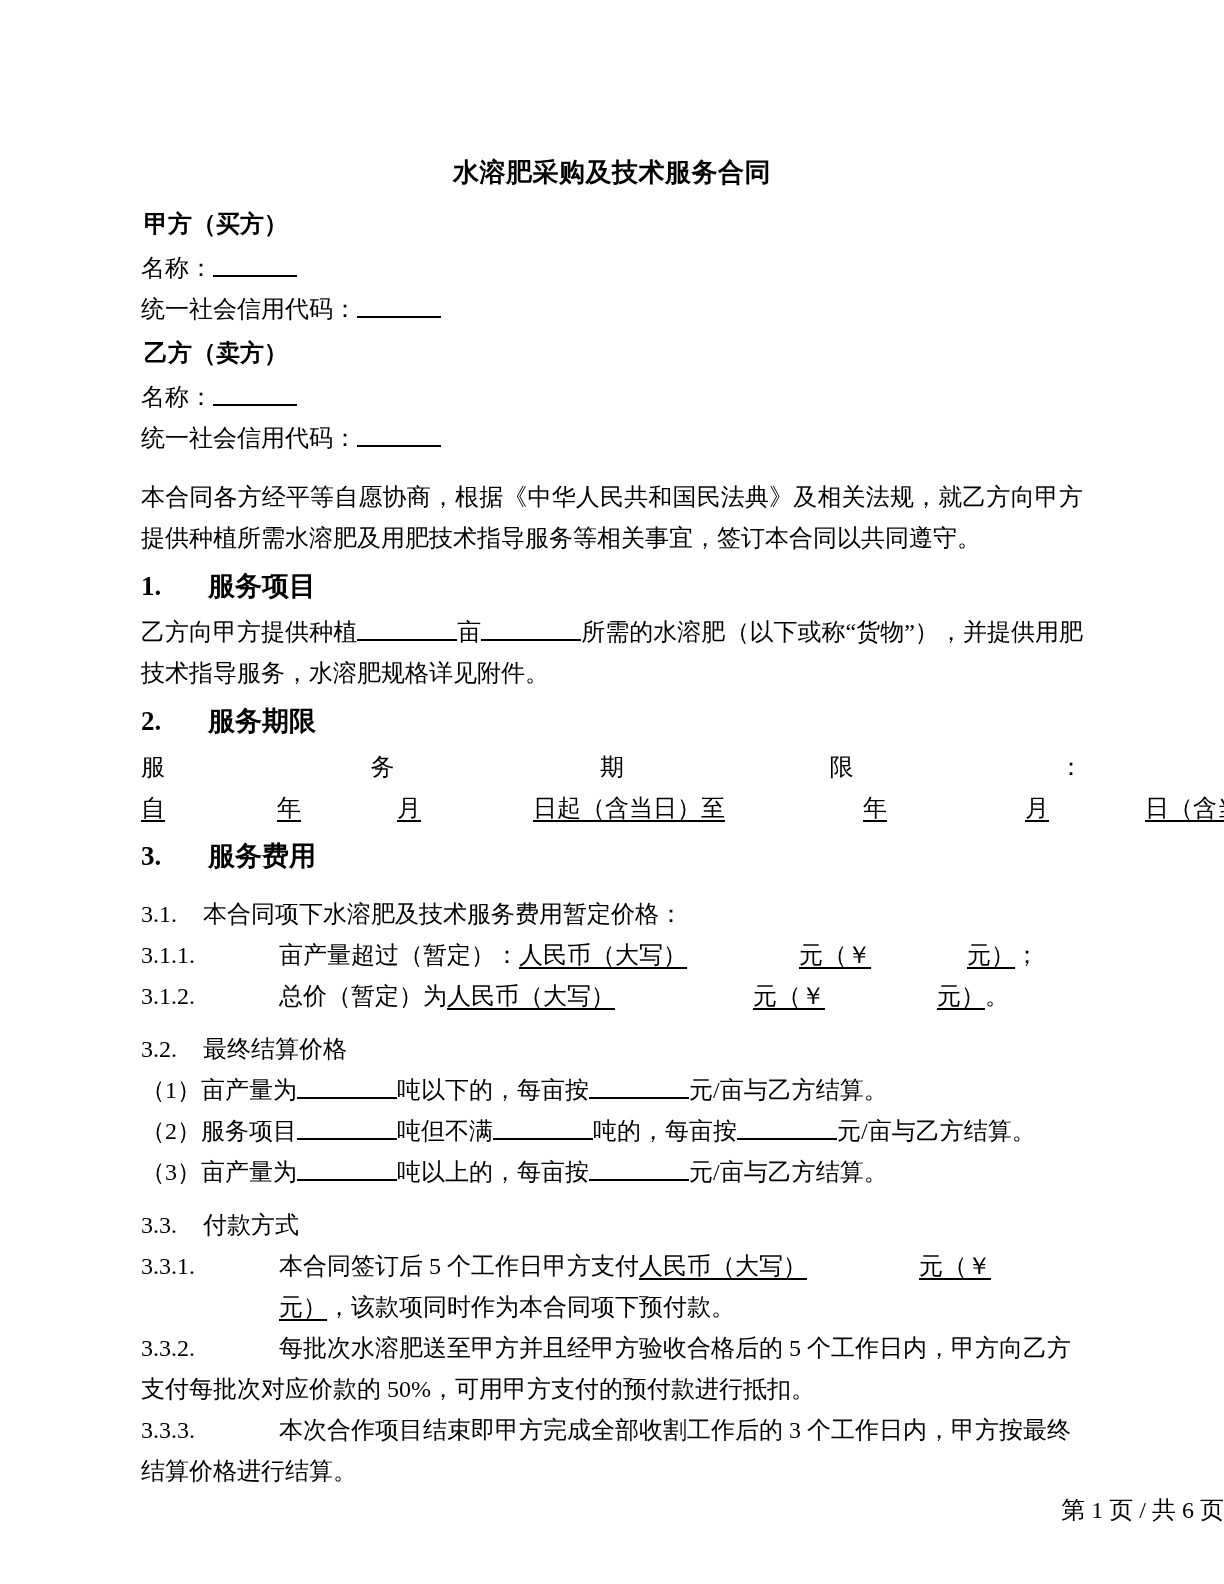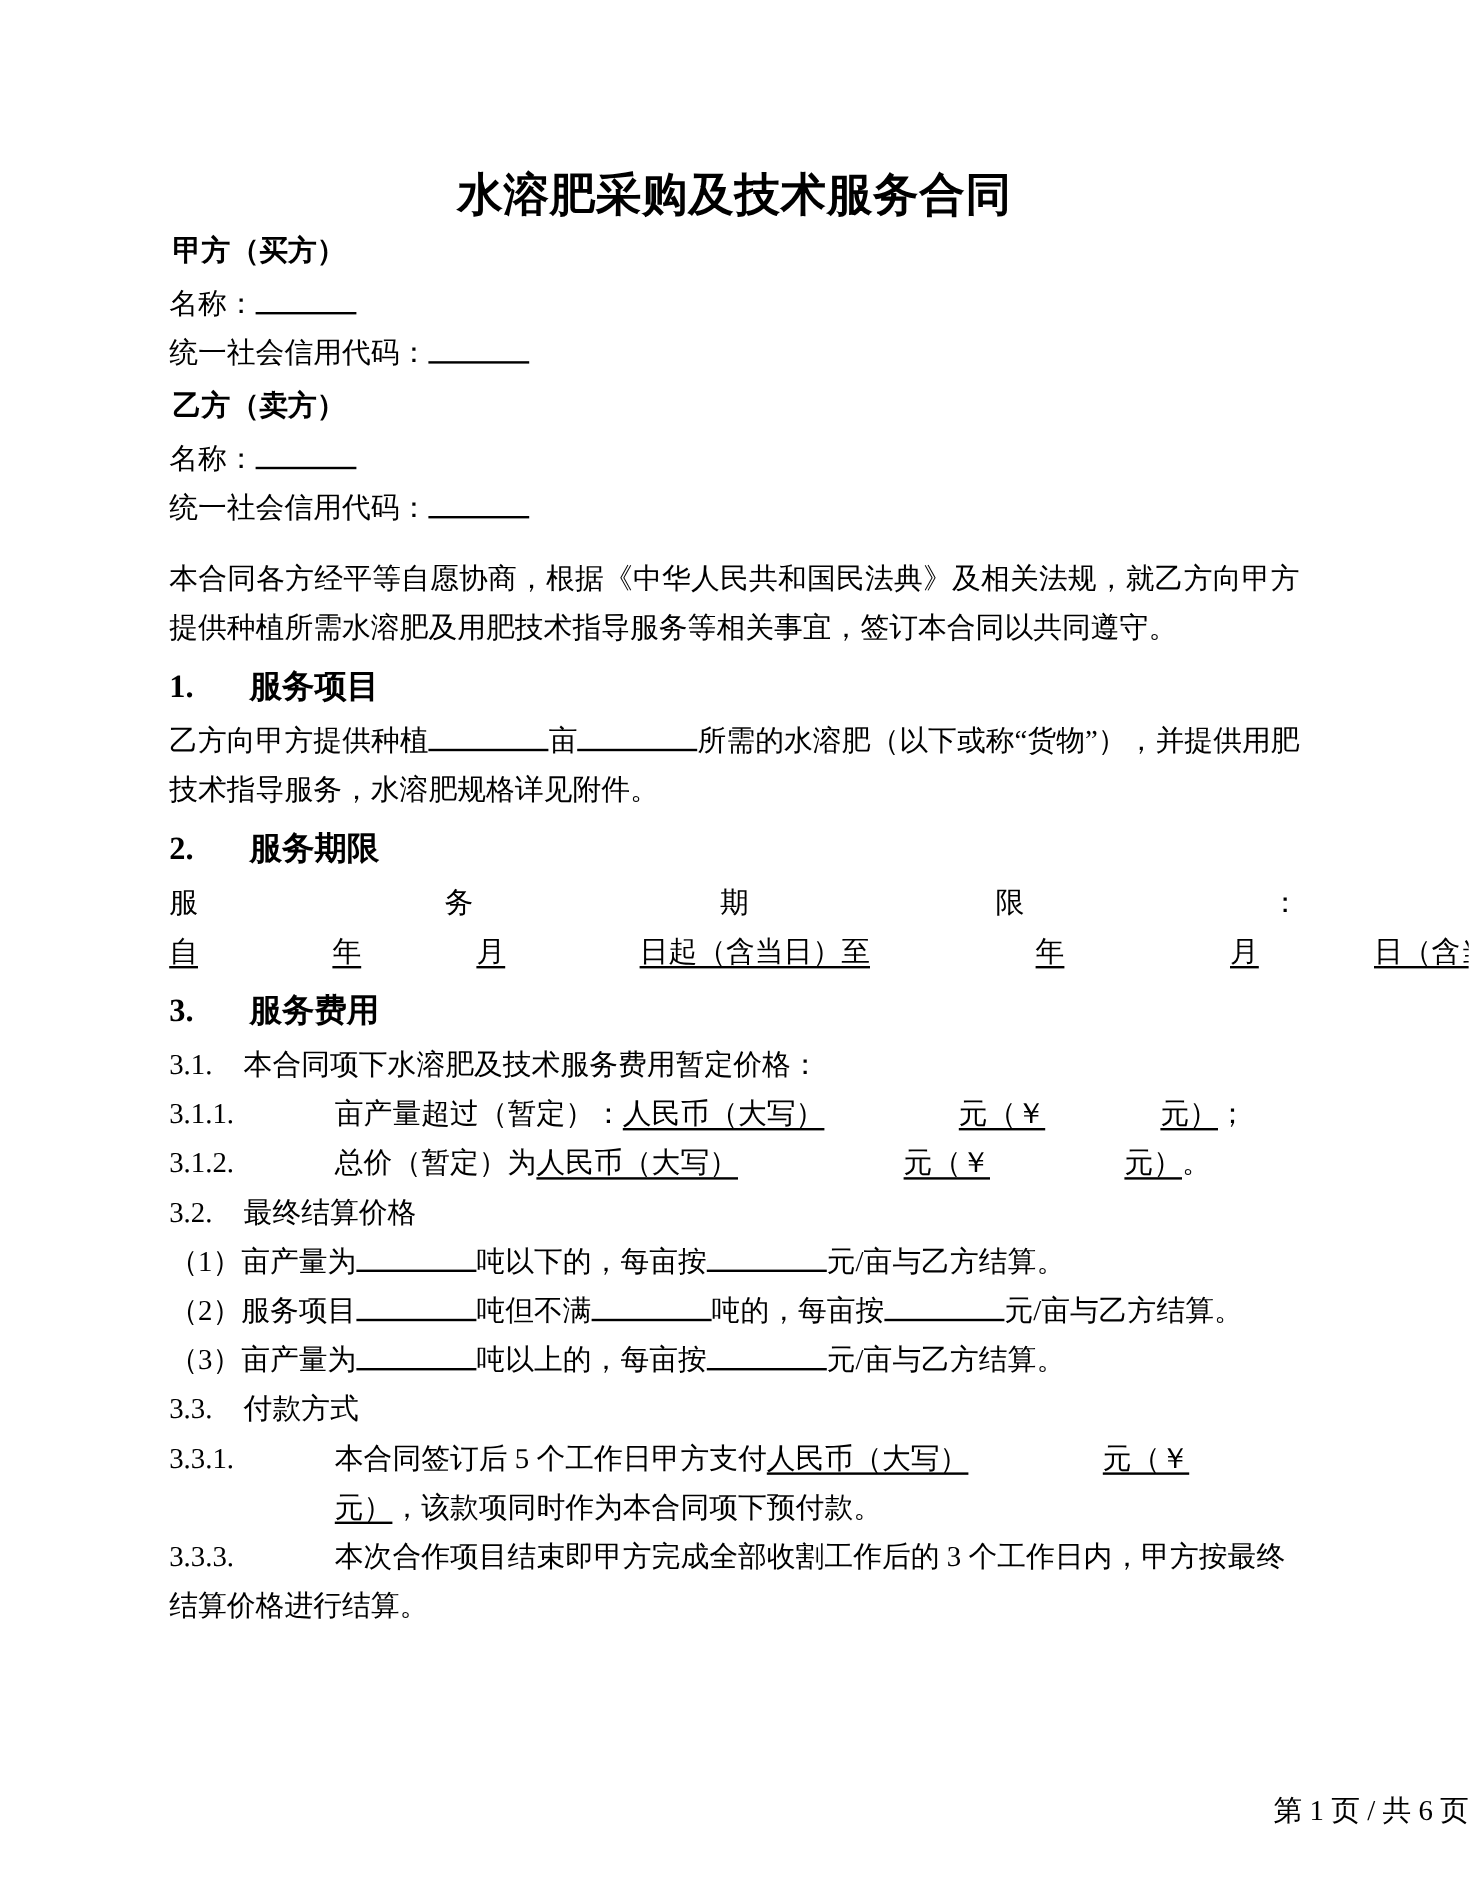--- a/index.html
+++ b/index.html
@@ -22,24 +22,24 @@
   .content {
     position: absolute;
     left: 141px;
     top: 0;
     width: 942px;
   }
 
   
   .doc-title {
     text-align: center;
-    font-size: 38px;
+    font-size: 26px;
     font-weight: bold;
     letter-spacing: 0.5px;
-    margin: 0;
+    margin: 16px;
     padding-top: 141px;
     line-height: 1.2;
   }
 
   
   .para {
     font-size: 24px;
     line-height: 41px;
     margin: 0;
     text-align: justify;
@@ -73,20 +73,21 @@
 
   
   .sub {
     font-size: 24px;
     line-height: 41px;
     margin: 0;
   }
   .sub .lbl {
     display: inline-block;
     min-width: 62px;
+    margin-top: 12px;
   }
   .sub .lbl-wide {
     display: inline-block;
     min-width: 138px;
   }
 
   
   .blank {
     display: inline-block;
     border-bottom: 2px solid #000;
@@ -196,20 +197,23 @@
     </p>
 
     <p class="sub">
       <span class="lbl">3.3.</span><span>付款方式</span>
     </p>
 
     <p class="sub">
       <span class="lbl-wide">3.3.1.</span><span>本合同签订后 5 个工作日甲方支付</span><span class="u"><span>人民币（大写）</span><span class="gap-lg"></span><span>元（￥</span><span class="gap-xl"></span><span>元）</span></span><span>，该款项同时作为本合同项下预付款。</span>
     </p>
 
+    <p class="sub">
+      <span class="lbl-wide">3.3.2.</span><span>每批次水溶肥送至甲方并且经甲方验收合格后的 5 个工作日内，甲方向乙方支付每批次对应价款的 50%，可用甲方支付的预付款进行抵扣。</span>
+    </p>
 
     <p class="sub">
       <span class="lbl-wide">3.3.3.</span><span>本次合作项目结束即甲方完成全部收割工作后的 3 个工作日内，甲方按最终结算价格进行结算。</span>
     </p>
 
   </div>
 
   <div class="footer">第 1 页 / 共 6 页</div>
 </div>
 

